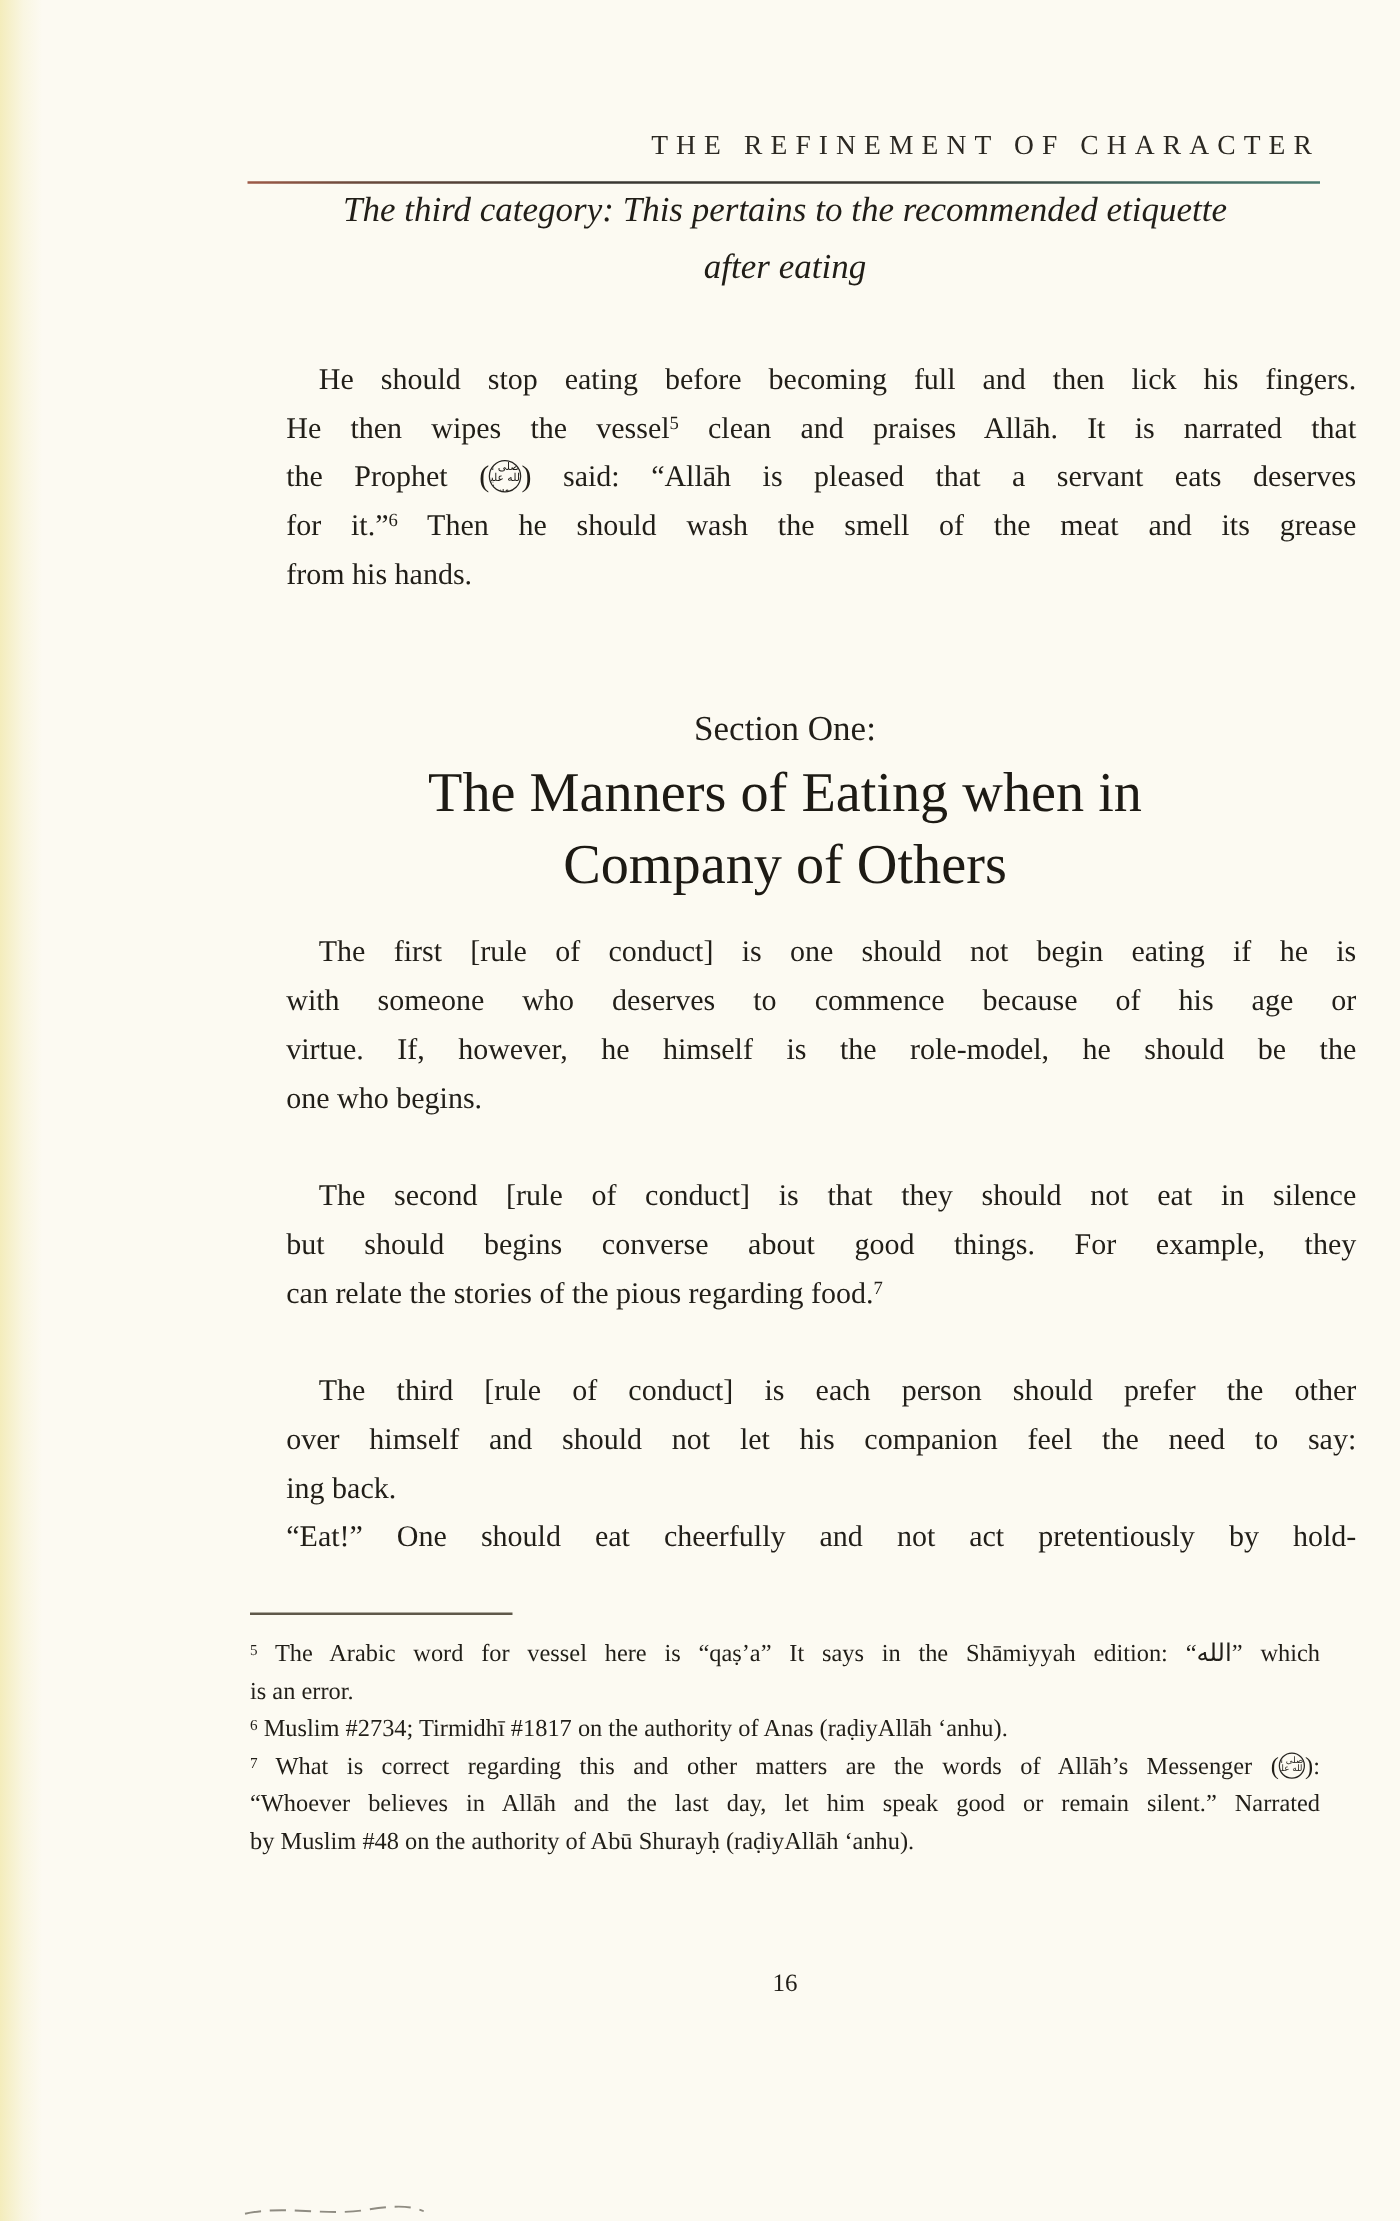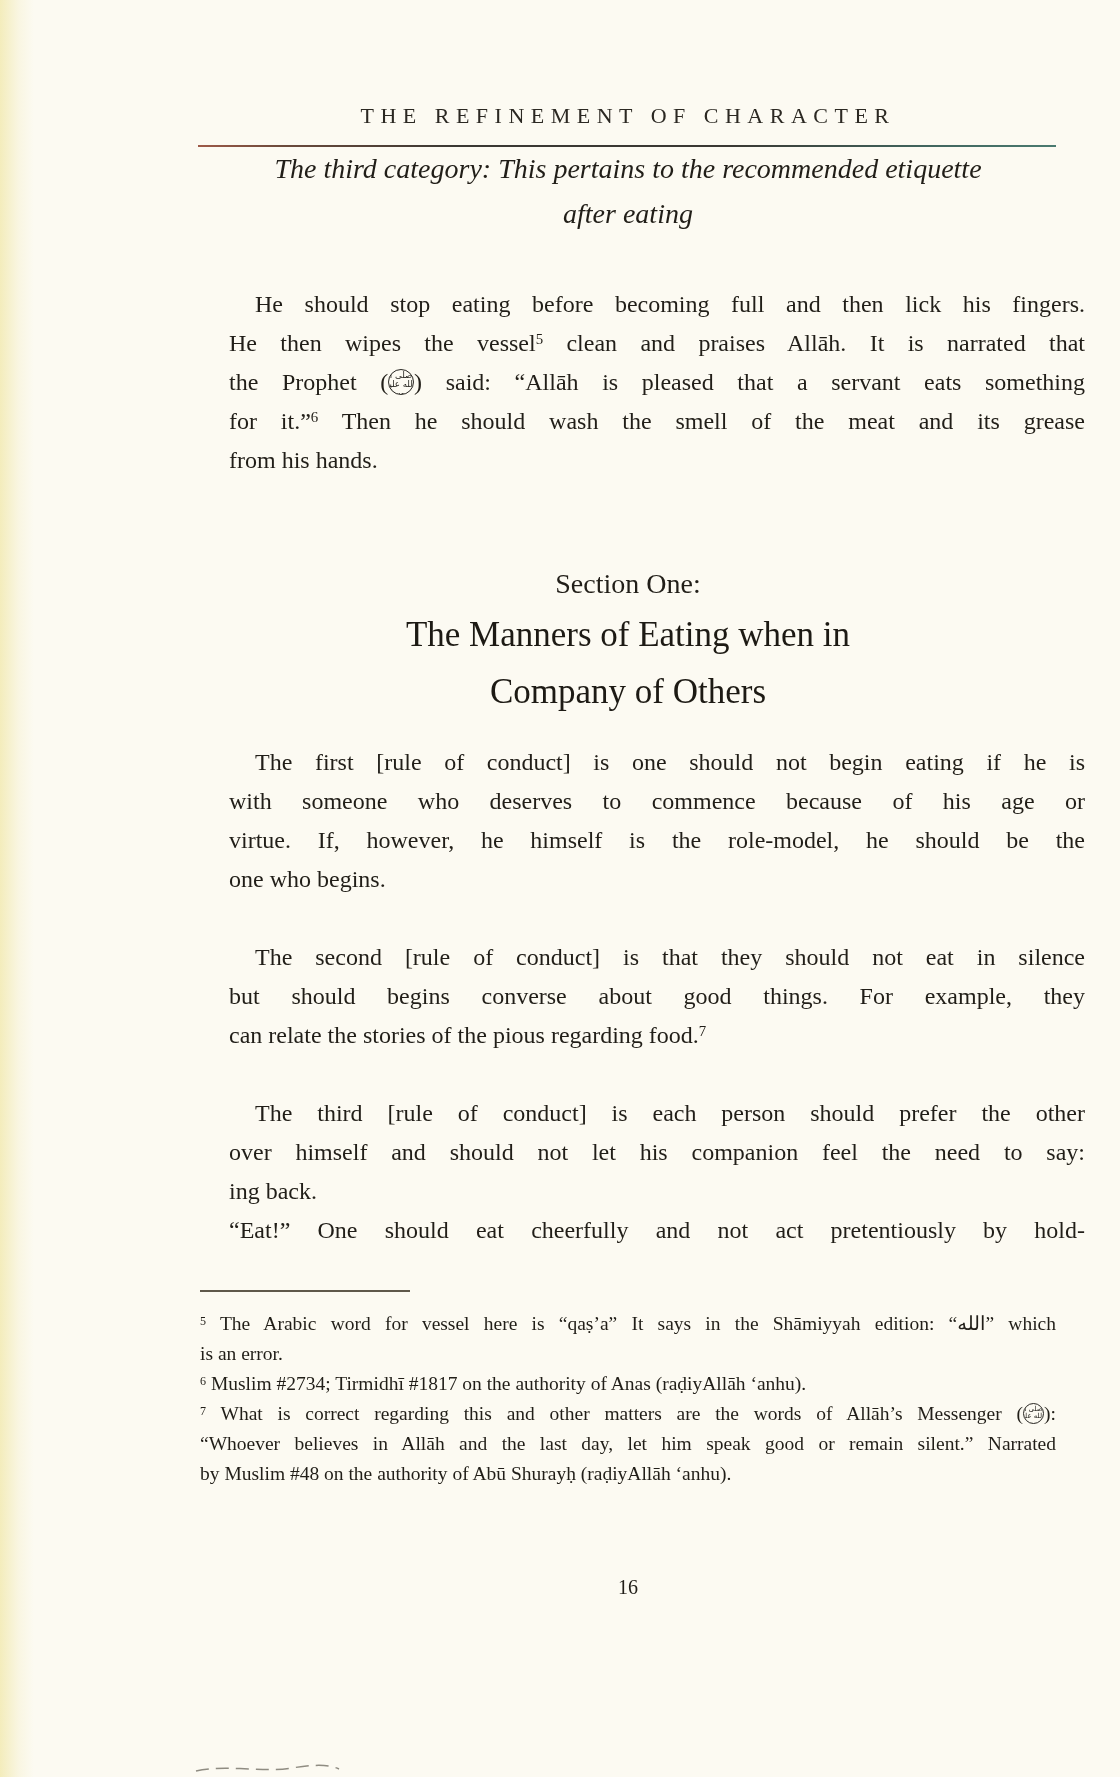--- a/index.html
+++ b/index.html
@@ -9,21 +9,21 @@
     font-family:"Liberation Serif","DejaVu Serif",serif;
     color:#211e18;
   }
   .edge-tint {
     position:absolute; left:0; top:0; bottom:0; width:34px;
     background:linear-gradient(90deg, rgba(242,234,178,.85), rgba(244,238,195,.35) 55%, rgba(244,238,195,0));
     pointer-events:none;
   }
   .running-head {
     position:absolute; top:103px; left:200px; width:856px;
-    text-align:center; font-size:22px; line-height:26px;
+    text-align:right; font-size:22px; line-height:26px;
     letter-spacing:6.5px; color:#2b2822; white-space:nowrap;font-family:Liberation Serif, serif;
   }
   .head-rule {
     position:absolute; top:145px; left:198px; width:858px; height:2px;
     background:linear-gradient(90deg, #9e5a48 0%, #6b4a3c 10%, #3a3833 30%, #3a3833 62%, #41655e 85%, #4a7a70 100%);
   }
   .subtitle {
     position:absolute; top:146px; left:200px; width:856px;
     font-style:italic; font-size:28px; line-height:45px; text-align:center;
   }
@@ -45,21 +45,21 @@
     overflow:hidden; vertical-align:-0.6em; padding:0.1em 0;
     font-family:"DejaVu Sans",sans-serif; line-height:1.05; text-align:center;
     word-break:break-all; color:#1a1813;
   }
   .section-kicker {
     position:absolute; top:564px; left:200px; width:856px;
     text-align:center; font-size:28px; line-height:40px;
   }
   .section-title {
     position:absolute; top:606px; left:200px; width:856px;
-    text-align:center; font-size:35px; line-height:57px; color:#1d1a14;
+    text-align:center; font-size:45px; line-height:57px; color:#1d1a14;
   }
   .fn-rule {
     position:absolute; top:1290px; left:200px; width:210px; height:2px;
     background:#5f584a;
   }
   .footnotes {
     position:absolute; top:1309px; left:200px; width:856px;
     font-size:19.5px; line-height:30px;
   }
   .page-number {
@@ -78,21 +78,21 @@
   <div class="head-rule"></div>
 
   <div class="subtitle">
     <div>The third category: This pertains to the recommended etiquette</div>
     <div>after eating</div>
   </div>
 
   <div class="para" style="top:285px">
       <div class="tline ind"><span>He should stop eating before becoming full and then lick his fingers.</span></div>
       <div class="tline"><span>He then wipes the vessel</span><sup>5</sup><span> clean and praises Allāh. It is narrated that</span></div>
-      <div class="tline"><span>the Prophet (</span><span class="saw">صلى الله عليه وسلم</span><span>) said: “Allāh is pleased that a servant eats something</span></div>
+      <div class="tline"><span>the Prophet (</span><span class="saw">صلى الله عليه وسلم</span><span>) said: “Allāh is pleased that a servant eats deserves</span></div>
       <div class="tline"><span>for it.”</span><sup>6</sup><span> Then he should wash the smell of the meat and its grease</span></div>
       <div class="tline last"><span>from his hands.</span></div>
     </div>
 
   <div class="section-kicker">Section One:</div>
   <div class="section-title">
     <div>The Manners of Eating when in</div>
     <div>Company of Others</div>
   </div>
 

